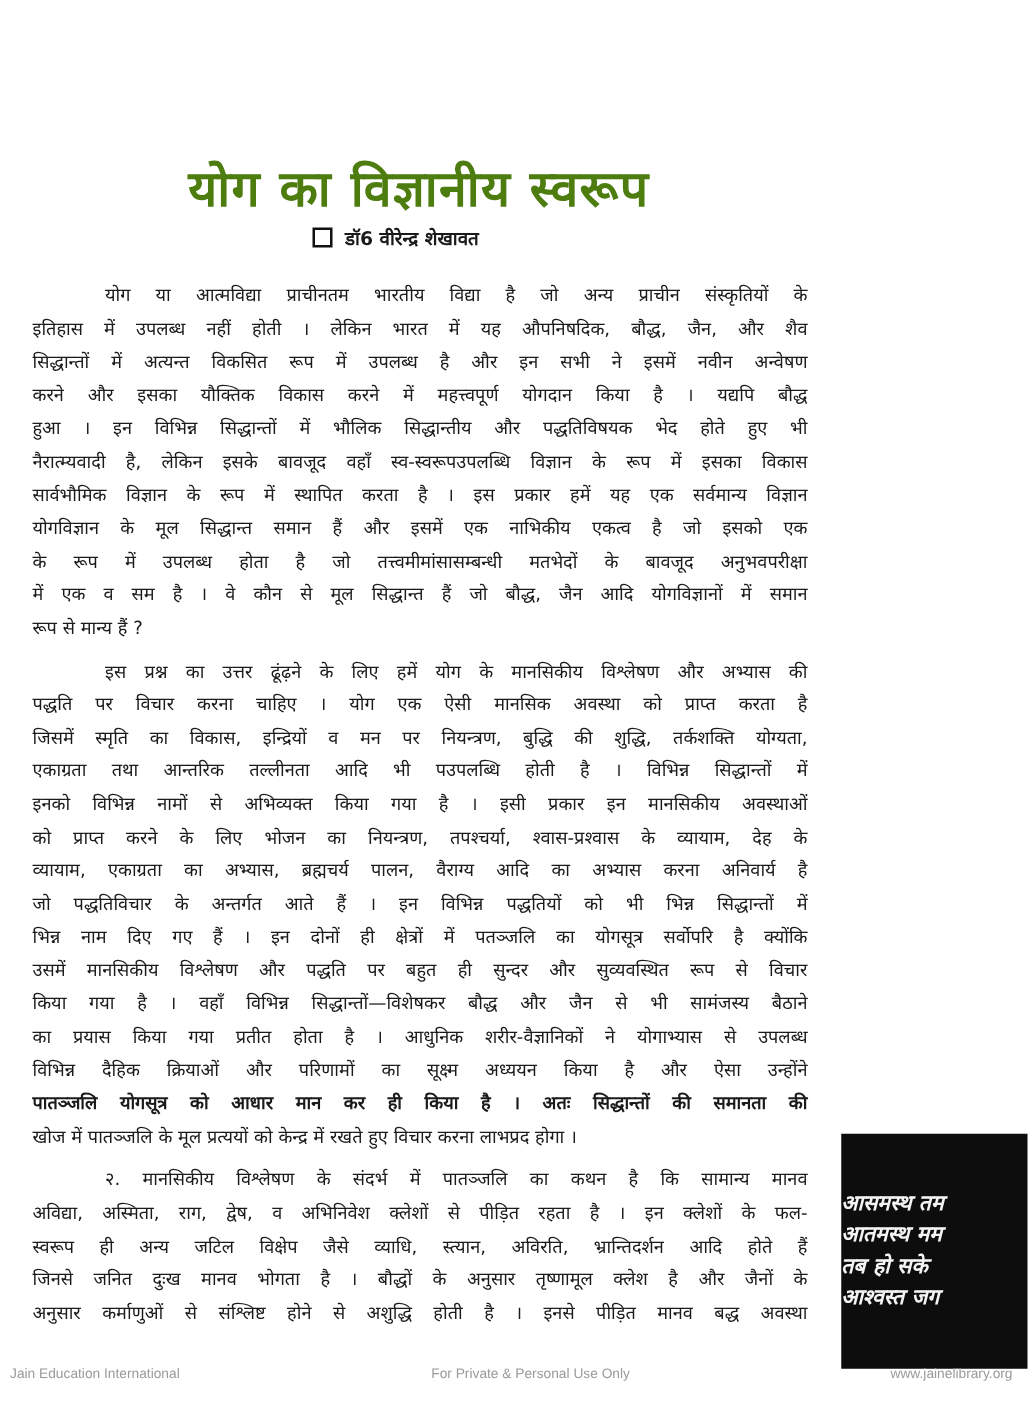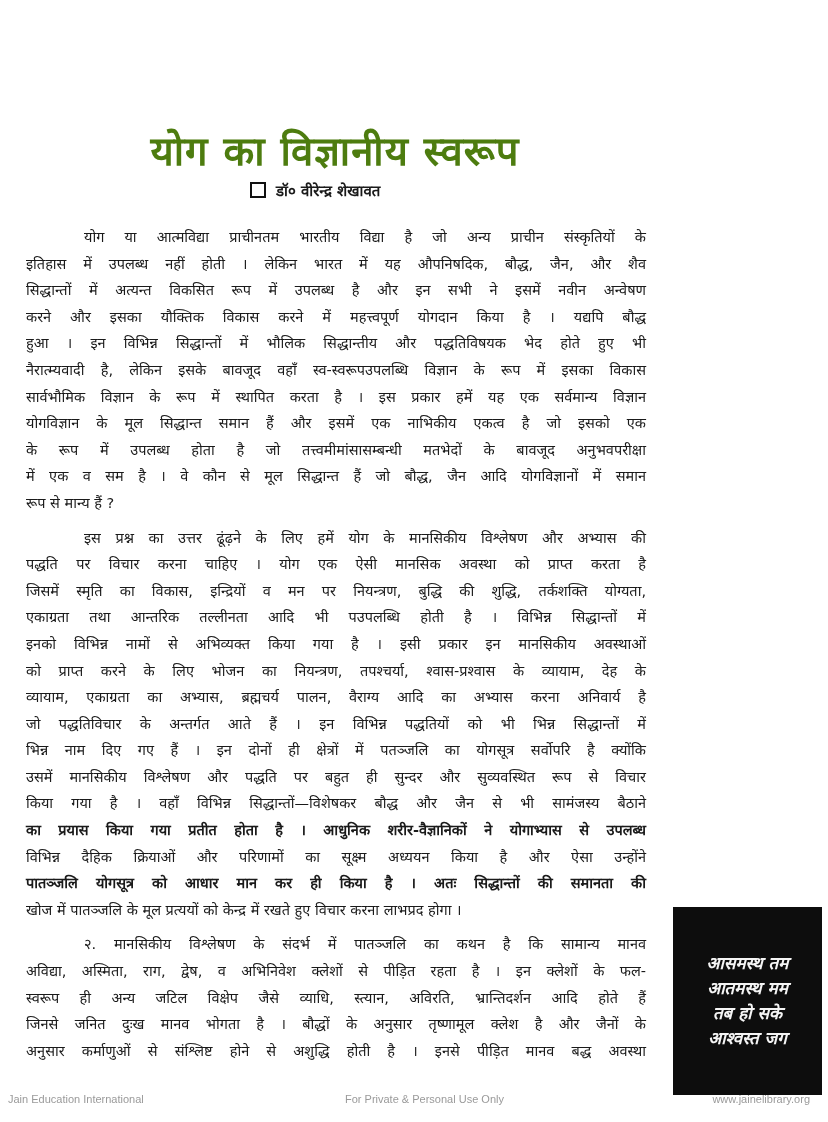--- a/index.html
+++ b/index.html
@@ -23,39 +23,39 @@
   .body {
     position: absolute; left: 26px; top: 224px; width: 620px;
     font-size: 14.5px; line-height: 26.6px; text-align: justify;
   }
   .body p { margin: 0 0 8px 0; text-indent: 58px; }
   .body p .line { display: block; text-align: justify; text-align-last: justify; white-space: nowrap; }
   .body p .line.last { text-align-last: left; }
   .pullquote {
     position: absolute; left: 673px; top: 907px; width: 149px; height: 188px;
     background: #0d0d0d; color: #f4f4f4;
-    display: flex; flex-direction: column; justify-content: center; align-items: center;
+    display: flex; flex-direction: column; justify-content: center; align-items: flex-start;
     font-size: 17px; font-weight: bold; font-style: italic; line-height: 25px;
   }
   .footer {
     position: absolute; top: 1093px; left: 0; width: 820px; height: 20px;
     font-family: "Liberation Sans", sans-serif; font-size: 11px; color: #9a9a9a;
   }
   .footer .left { position: absolute; left: 8px; top: 0; }
   .footer .mid { position: absolute; left: 345px; top: 0; }
   .footer .right { position: absolute; right: 10px; top: 0; }
 </style>
 </head>
 <body>
 
 <div class="title">योग का विज्ञानीय स्वरूप</div>
 
 <div class="byline">
   <span class="box"></span>
-  <span>डॉ० वीरेन्द्र शेखावत</span>
+  <span>डॉ6 वीरेन्द्र शेखावत</span>
 </div>
 
 <div class="body">
   <p>
     <span class="line" style="text-indent: 58px;">योग या आत्मविद्या प्राचीनतम भारतीय विद्या है जो अन्य प्राचीन संस्कृतियों के</span>
     <span class="line" style="text-indent:0">इतिहास में उपलब्ध नहीं होती । लेकिन भारत में यह औपनिषदिक, बौद्ध, जैन, और शैव</span>
     <span class="line" style="text-indent: 0px;">सिद्धान्तों में अत्यन्त विकसित रूप में उपलब्ध है और इन सभी ने इसमें नवीन अन्वेषण</span>
     <span class="line" style="text-indent: 0px;">करने और इसका यौक्तिक विकास करने में महत्त्वपूर्ण योगदान किया है । यद्यपि बौद्ध</span>
     <span class="line" style="text-indent: 0px;">हुआ । इन विभिन्न सिद्धान्तों में भौलिक सिद्धान्तीय और पद्धतिविषयक भेद होते हुए भी</span>
     <span class="line" style="text-indent: 0px;">नैरात्म्यवादी है, लेकिन इसके बावजूद वहाँ स्व-स्वरूपउपलब्धि विज्ञान के रूप में इसका विकास</span>
@@ -70,21 +70,21 @@
     <span class="line" style="text-indent: 0px;">पद्धति पर विचार करना चाहिए । योग एक ऐसी मानसिक अवस्था को प्राप्त करता है</span>
     <span class="line" style="text-indent: 0px;">जिसमें स्मृति का विकास, इन्द्रियों व मन पर नियन्त्रण, बुद्धि की शुद्धि, तर्कशक्ति योग्यता,</span>
     <span class="line" style="text-indent: 0px;">एकाग्रता तथा आन्तरिक तल्लीनता आदि भी पउपलब्धि होती है । विभिन्न सिद्धान्तों में</span>
     <span class="line" style="text-indent: 0px;">इनको विभिन्न नामों से अभिव्यक्त किया गया है । इसी प्रकार इन मानसिकीय अवस्थाओं</span>
     <span class="line" style="text-indent: 0px;">को प्राप्त करने के लिए भोजन का नियन्त्रण, तपश्चर्या, श्वास-प्रश्वास के व्यायाम, देह के</span>
     <span class="line" style="text-indent: 0px;">व्यायाम, एकाग्रता का अभ्यास, ब्रह्मचर्य पालन, वैराग्य आदि का अभ्यास करना अनिवार्य है</span>
     <span class="line" style="text-indent: 0px;">जो पद्धतिविचार के अन्तर्गत आते हैं । इन विभिन्न पद्धतियों को भी भिन्न सिद्धान्तों में</span>
     <span class="line" style="text-indent: 0px;">भिन्न नाम दिए गए हैं । इन दोनों ही क्षेत्रों में पतञ्जलि का योगसूत्र सर्वोपरि है क्योंकि</span>
     <span class="line" style="text-indent: 0px;">उसमें मानसिकीय विश्लेषण और पद्धति पर बहुत ही सुन्दर और सुव्यवस्थित रूप से विचार</span>
     <span class="line" style="text-indent: 0px;">किया गया है । वहाँ विभिन्न सिद्धान्तों—विशेषकर बौद्ध और जैन से भी सामंजस्य बैठाने</span>
-    <span class="line" style="text-indent: 0px; font-weight: bold;">का प्रयास किया गया प्रतीत होता है । आधुनिक शरीर-वैज्ञानिकों ने योगाभ्यास से उपलब्ध</span>
+    <span class="line" style="text-indent: 0px;">का प्रयास किया गया प्रतीत होता है । आधुनिक शरीर-वैज्ञानिकों ने योगाभ्यास से उपलब्ध</span>
     <span class="line" style="text-indent: 0px;">विभिन्न दैहिक क्रियाओं और परिणामों का सूक्ष्म अध्ययन किया है और ऐसा उन्होंने</span>
     <span class="line" style="text-indent: 0px; font-weight: bold;">पातञ्जलि योगसूत्र को आधार मान कर ही किया है । अतः सिद्धान्तों की समानता की</span>
     <span class="line last" style="text-indent: 0px;">खोज में पातञ्जलि के मूल प्रत्ययों को केन्द्र में रखते हुए विचार करना लाभप्रद होगा ।</span>
   </p>
   <p>
     <span class="line" style="text-indent: 58px;">२. मानसिकीय विश्लेषण के संदर्भ में पातञ्जलि का कथन है कि सामान्य मानव</span>
     <span class="line" style="text-indent: 0px;">अविद्या, अस्मिता, राग, द्वेष, व अभिनिवेश क्लेशों से पीड़ित रहता है । इन क्लेशों के फल-</span>
     <span class="line" style="text-indent: 0px;">स्वरूप ही अन्य जटिल विक्षेप जैसे व्याधि, स्त्यान, अविरति, भ्रान्तिदर्शन आदि होते हैं</span>
     <span class="line" style="text-indent: 0px;">जिनसे जनित दुःख मानव भोगता है । बौद्धों के अनुसार तृष्णामूल क्लेश है और जैनों के</span>
     <span class="line" style="text-indent: 0px;">अनुसार कर्माणुओं से संश्लिष्ट होने से अशुद्धि होती है । इनसे पीड़ित मानव बद्ध अवस्था</span>

